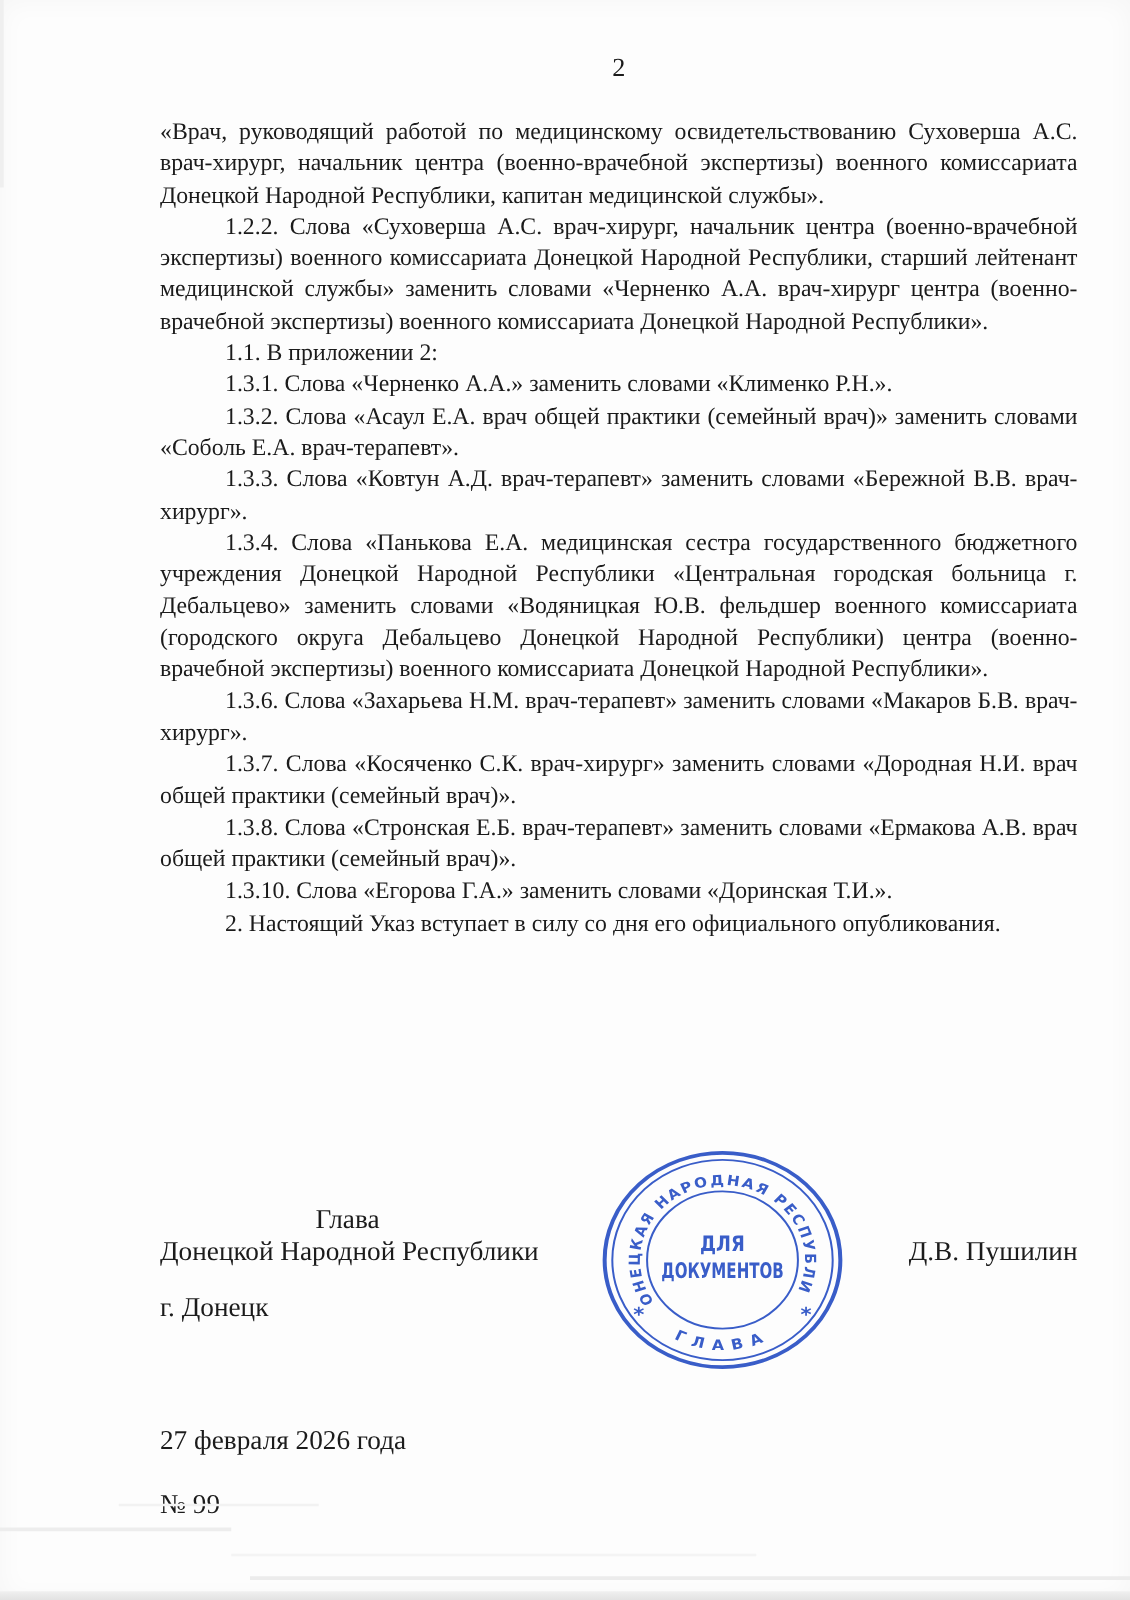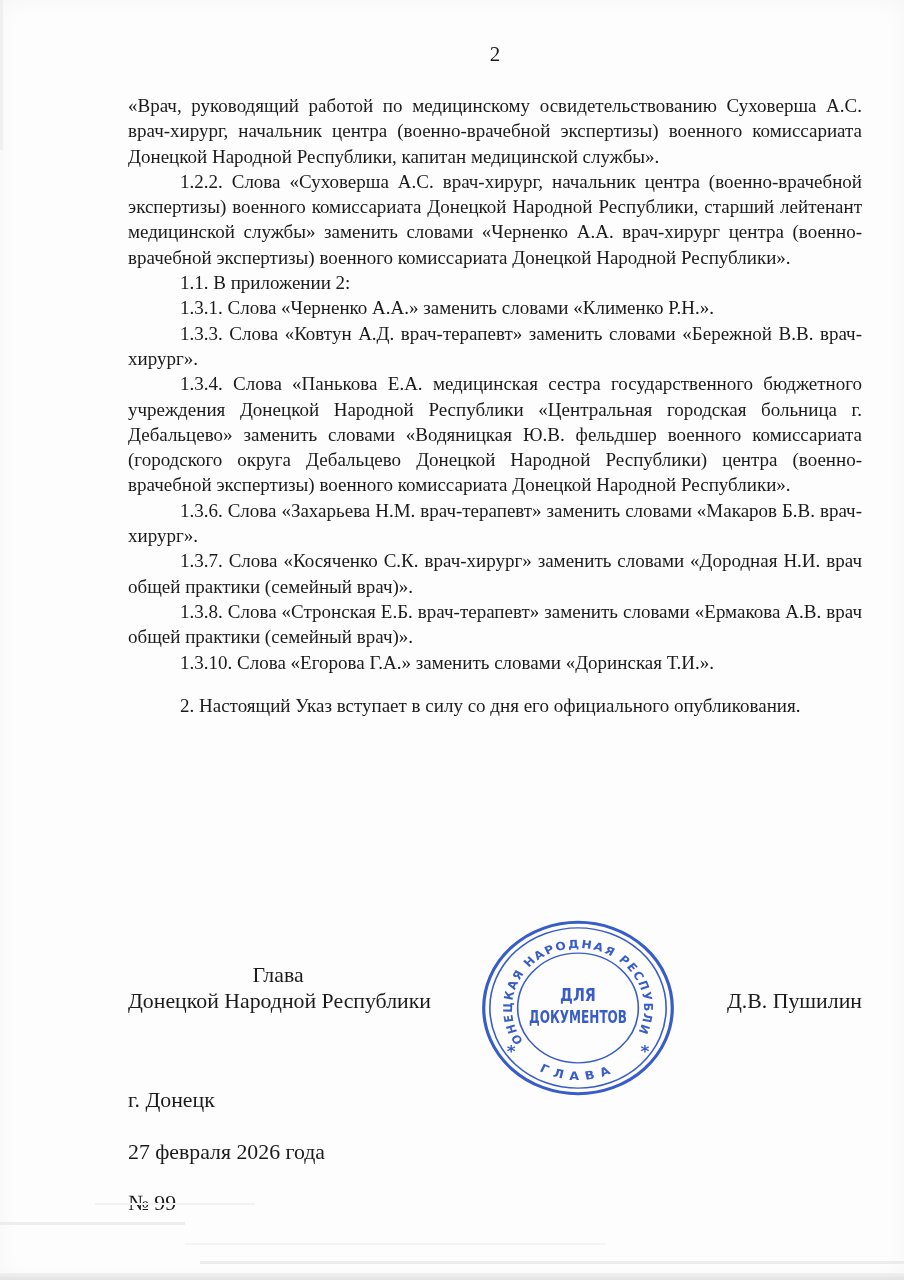--- a/index.html
+++ b/index.html
@@ -11,30 +11,30 @@
   .pagenum{
     position:absolute;top:42px;left:128px;width:734px;
     text-align:center;font-size:21px;
   }
   .doc-body{
     position:absolute;top:93px;left:128px;width:734px;
     font-size:19px;line-height:25.3px;text-align:justify;
   }
   .doc-body p{margin:0;}
   .doc-body p.ind{text-indent:52px;}
-  .doc-body p.gap-before{margin-top:18px;}
+  .doc-body p.gap-before{margin-top:2px;}
   .sig-left{
     position:absolute;top:962px;left:128px;width:300px;
     font-size:21.8px;line-height:26px;text-align:center;white-space:nowrap;
   }
   .sig-name{
     position:absolute;top:989px;right:42px;
     font-size:21.8px;white-space:nowrap;text-align:right;
   }
-  .footer-place{position:absolute;top:1088px;left:128px;font-size:21.8px;}
+  .footer-place{position:absolute;top:1034px;left:128px;font-size:21.8px;}
   .footer-date{position:absolute;top:1140px;left:128px;font-size:21.8px;}
   .footer-number{position:absolute;top:1191px;left:128px;font-size:21.8px;}
   .stamp{
     position:absolute;left:479px;top:918px;width:198px;height:180px;
     opacity:0.93;
   }
   .stamp svg{width:100%;height:100%;}
   .stamp text{font-family:"DejaVu Sans","Liberation Sans",sans-serif;font-weight:bold;}
   
   .smudge{position:absolute;background:#ededed;}
@@ -50,20 +50,21 @@
 
 <div class="page">
 
   <div class="pagenum">2</div>
 
   <div class="doc-body">
     <p>«Врач, руководящий работой по медицинскому освидетельствованию Суховерша А.С. врач-хирург, начальник центра (военно-врачебной экспертизы) военного комиссариата Донецкой Народной Республики, капитан медицинской службы».</p>
     <p class="ind">1.2.2. Слова «Суховерша А.С. врач-хирург, начальник центра (военно-врачебной экспертизы) военного комиссариата Донецкой Народной Республики, старший лейтенант медицинской службы» заменить словами «Черненко А.А. врач-хирург центра (военно-врачебной экспертизы) военного комиссариата Донецкой Народной Республики».</p>
     <p class="ind">1.1. В приложении 2:</p>
     <p class="ind">1.3.1. Слова «Черненко А.А.» заменить словами «Клименко Р.Н.».</p>
+    <p class="ind">1.3.2. Слова «Асаул Е.А. врач общей практики (семейный врач)» заменить словами «Соболь Е.А. врач-терапевт».</p>
     <p class="ind">1.3.3. Слова «Ковтун А.Д. врач-терапевт» заменить словами «Бережной В.В. врач-хирург».</p>
     <p class="ind">1.3.4. Слова «Панькова Е.А. медицинская сестра государственного бюджетного учреждения Донецкой Народной Республики «Центральная городская больница г. Дебальцево» заменить словами «Водяницкая Ю.В. фельдшер военного комиссариата (городского округа Дебальцево Донецкой Народной Республики) центра (военно-врачебной экспертизы) военного комиссариата Донецкой Народной Республики».</p>
     <p class="ind">1.3.6. Слова «Захарьева Н.М. врач-терапевт» заменить словами «Макаров Б.В. врач-хирург».</p>
     <p class="ind">1.3.7. Слова «Косяченко С.К. врач-хирург» заменить словами «Дородная Н.И. врач общей практики (семейный врач)».</p>
     <p class="ind">1.3.8. Слова «Стронская Е.Б. врач-терапевт» заменить словами «Ермакова А.В. врач общей практики (семейный врач)».</p>
     <p class="ind">1.3.10. Слова «Егорова Г.А.» заменить словами «Доринская Т.И.».</p>
     <p class="ind gap-before">2. Настоящий Указ вступает в силу со дня его официального опубликования.</p>
   </div>
 
   <div class="sig-left">

